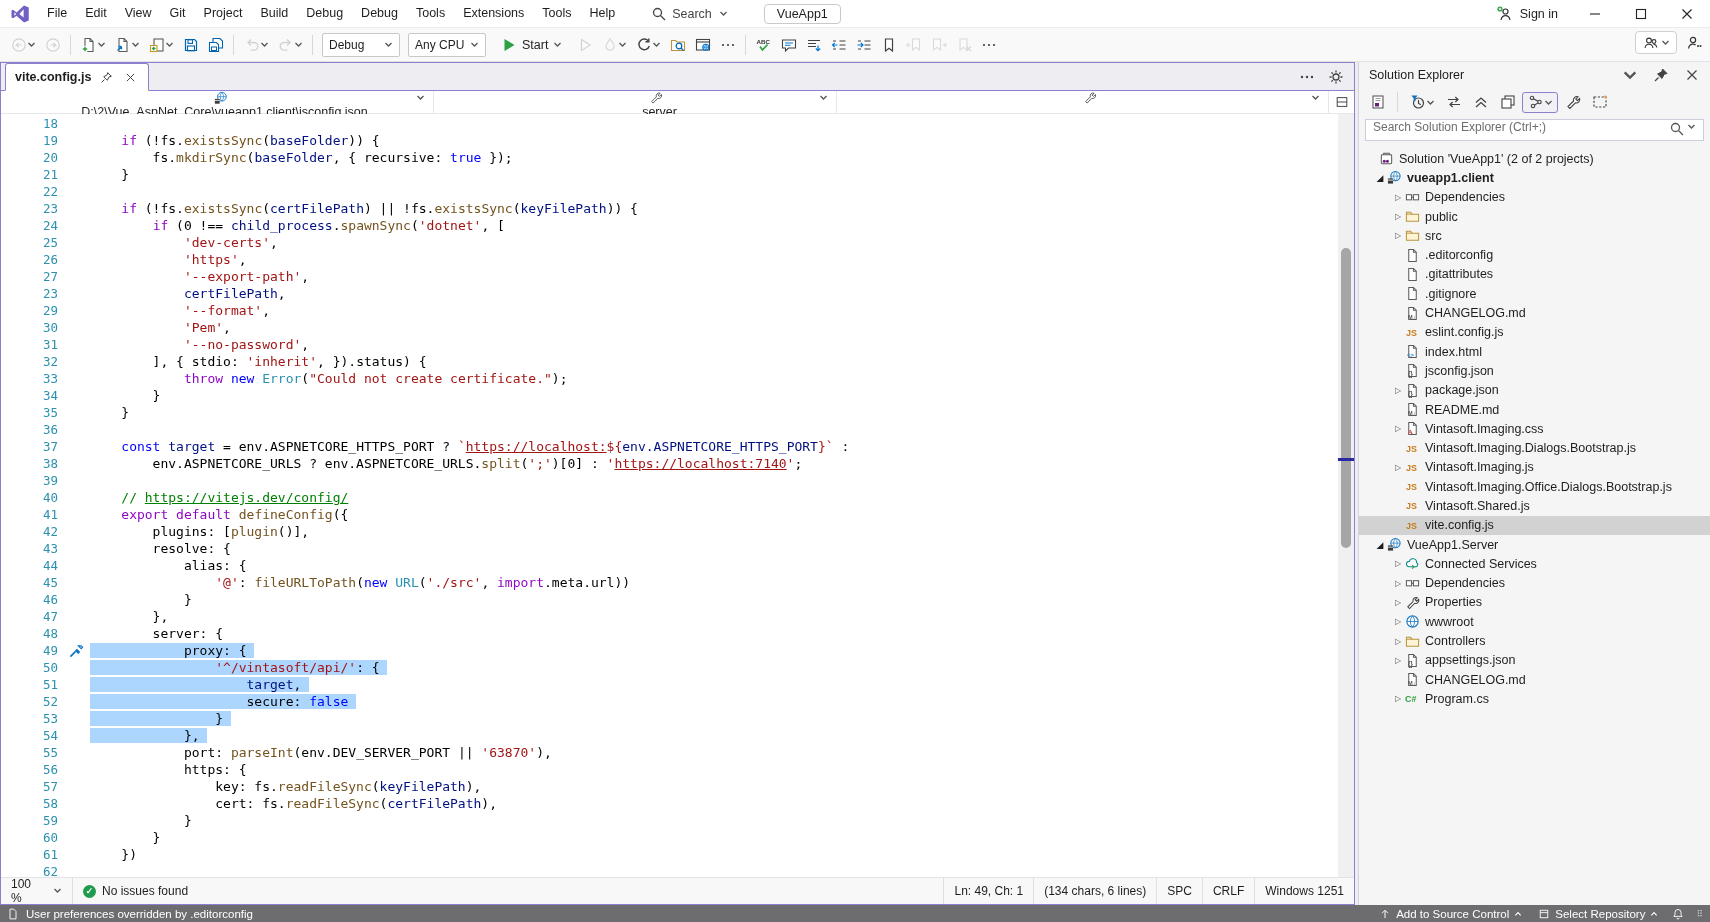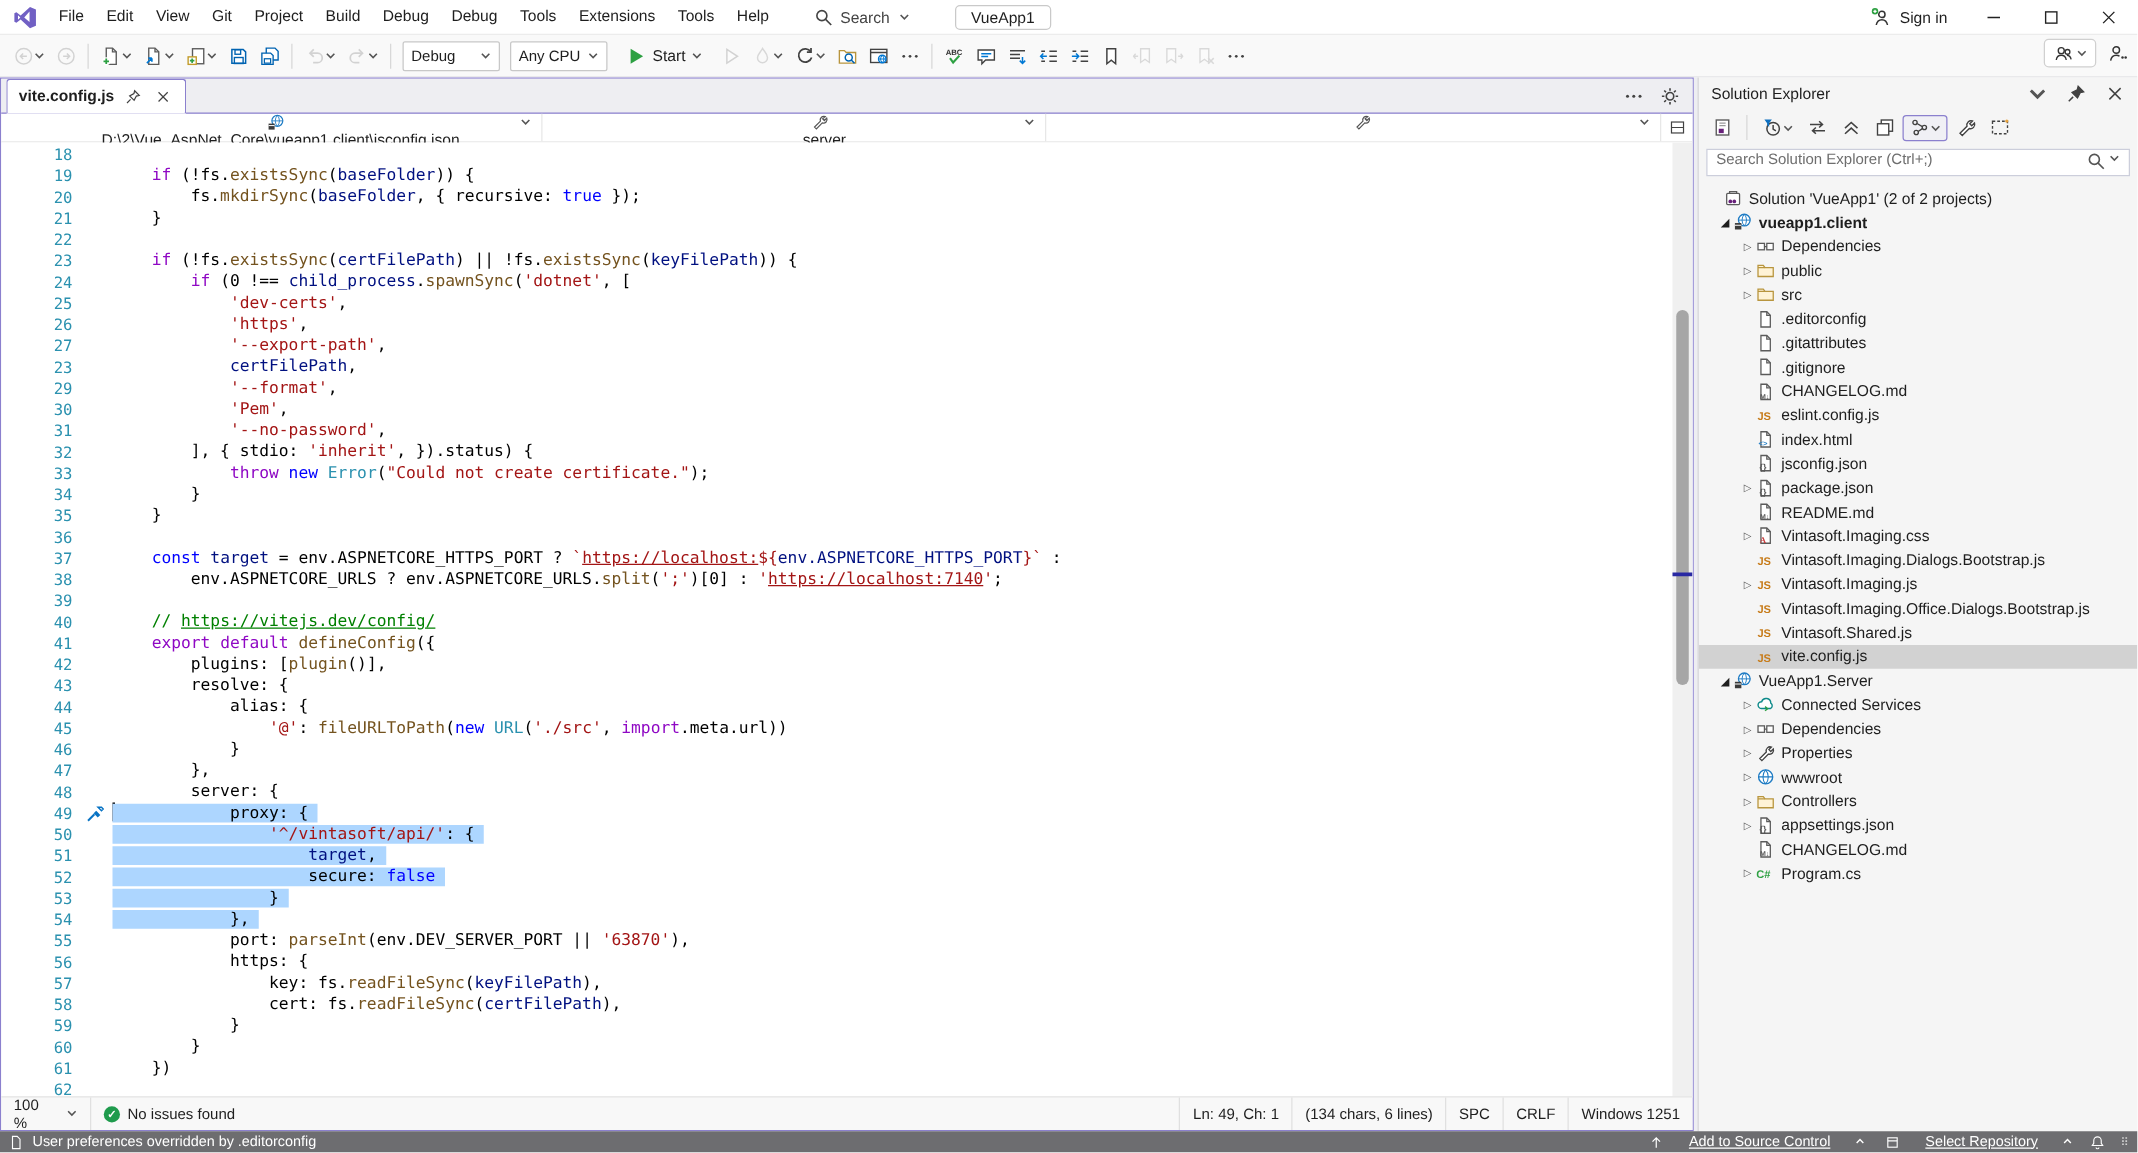--- a/index.html
+++ b/index.html
@@ -112,21 +112,21 @@
   .tico svg { width:15px; height:15px; }
   .tlabel { margin-left:2px; white-space:nowrap; }
   .trow.bold .tlabel { font-weight:bold; }
 
   
   .statusbar { position:absolute; left:0; top:905px; width:1710px; height:17px; background:#6d6d70;
     color:#fff; display:flex; align-items:center; font-size:11.5px; }
   .sb-left { display:flex; align-items:center; gap:7px; padding-left:7px; }
   .sb-left svg, .sb-right svg { width:12px; height:12px; }
   .sb-right { margin-left:auto; display:flex; align-items:center; gap:6px; padding-right:6px; }
-  .sb-item { display:flex; align-items:flex-end; gap:20px; padding:0 5px;text-decoration:underline; }
+  .sb-item { display:flex; align-items:flex-end; gap:5px; padding:0 5px; }
   .sb-chev svg { width:8px; height:8px; }
   .grip { letter-spacing:1px; color:#d0d0d0; font-size:9px; padding-left:4px; }
 </style>
 </head>
 <body>
 
 <div id="app">
 
   <header class="titlebar">
     <span class="vs-logo">

